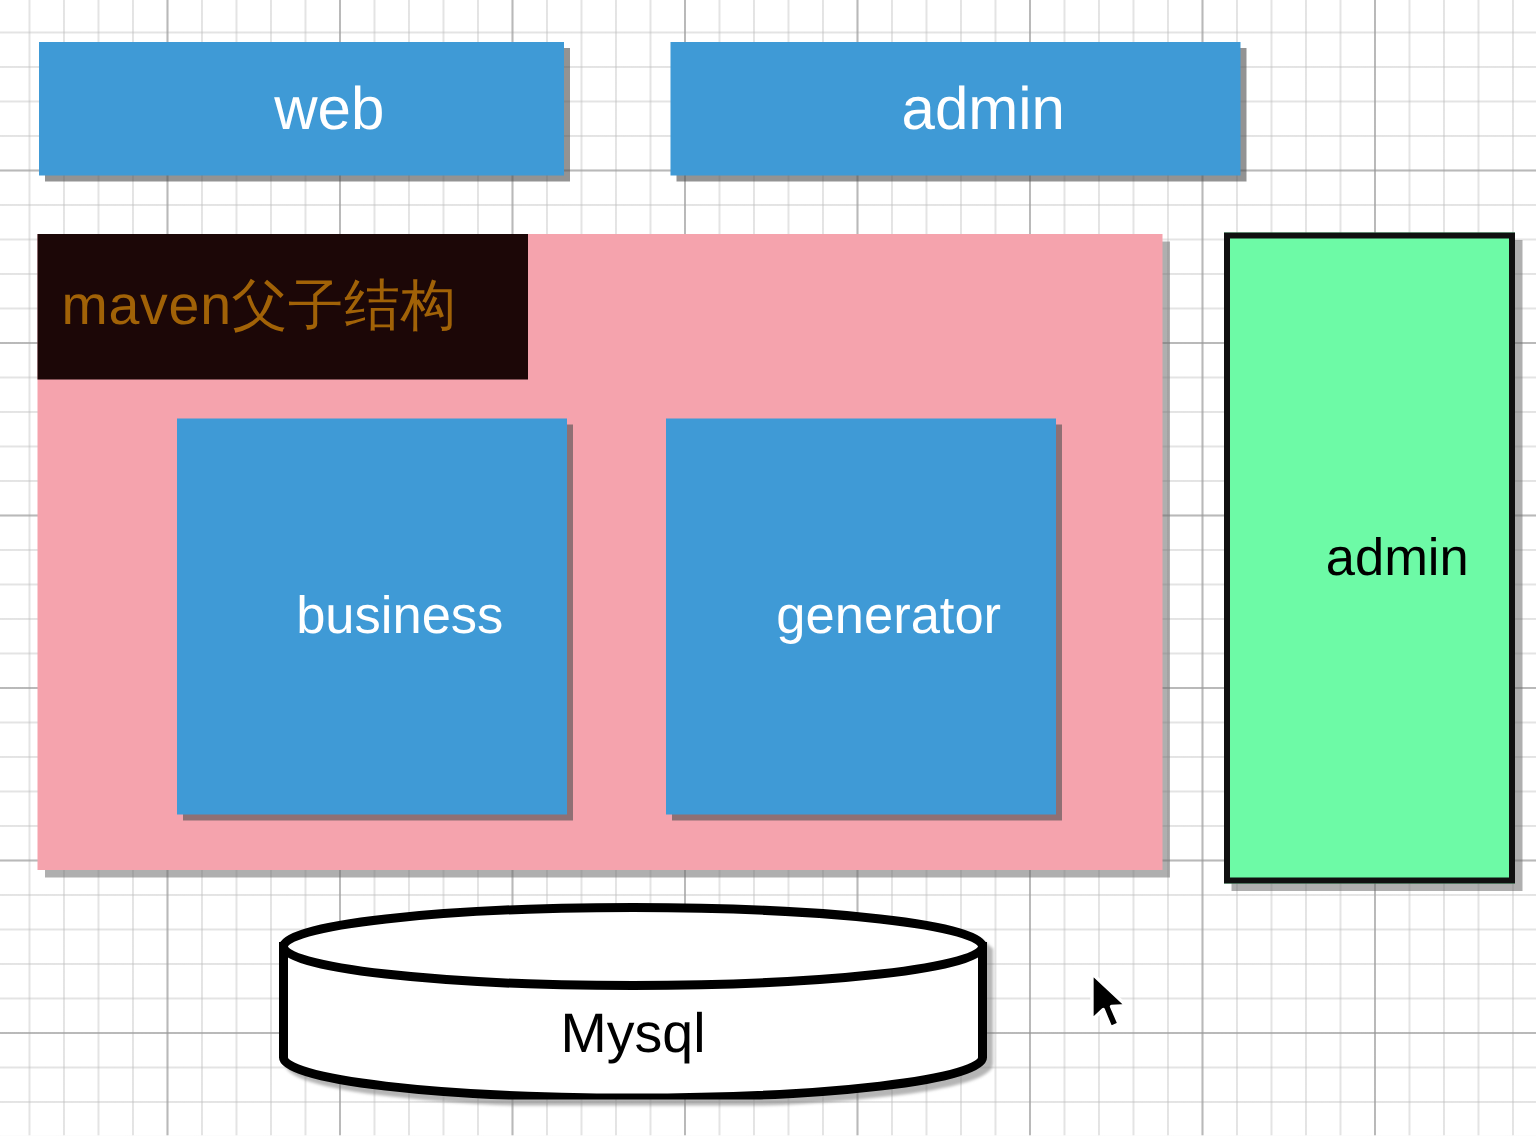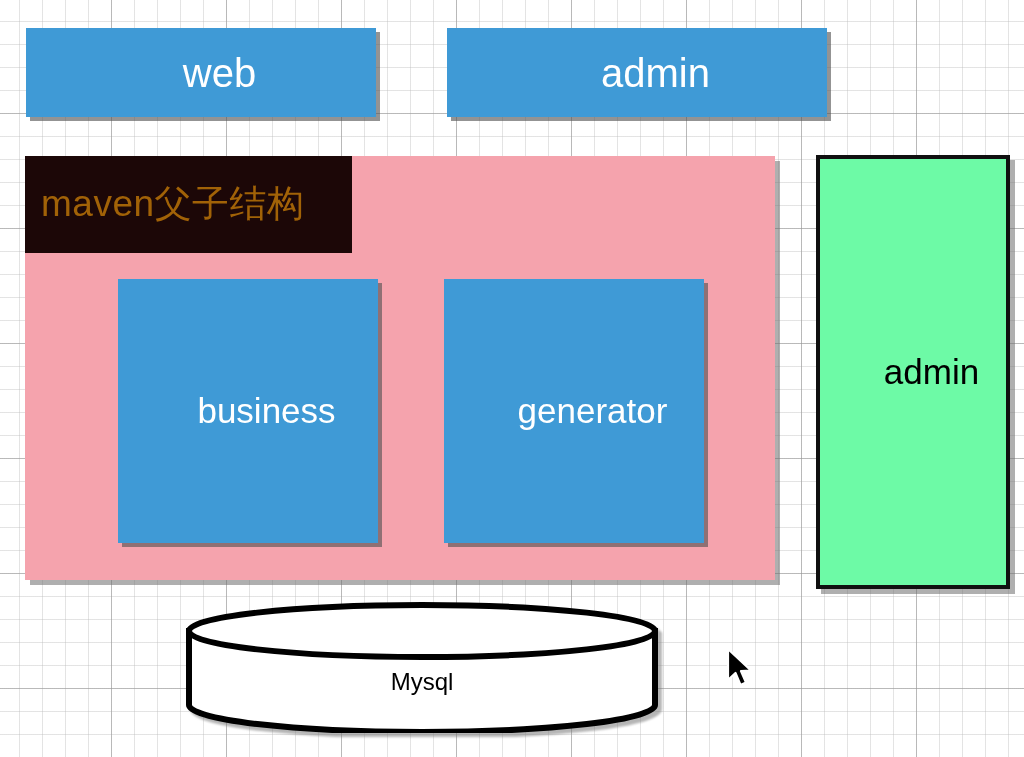--- a/index.html
+++ b/index.html
@@ -68,21 +68,21 @@
     box-shadow: 5px 5px 0 0 rgba(110,110,110,0.55);
   }
 
   
   .t-web      { font-size: 40px; }
   .t-admin    { font-size: 40px; }
   .t-maven    { font-size: 37px; }
   .t-business { font-size: 35px; }
   .t-generator{ font-size: 35px; }
   .t-nacos    { font-size: 35px; }
-  .t-mysql    { font-size: 24px; }
+  .t-mysql    { font-size: 37px; }
 
   
   #db-cylinder {
     position: absolute;
     left: 185px;
     top: 601px;
     width: 474px;
     height: 132px;
     filter: drop-shadow(4px 4px 1px rgba(120,120,120,0.55));
   }

